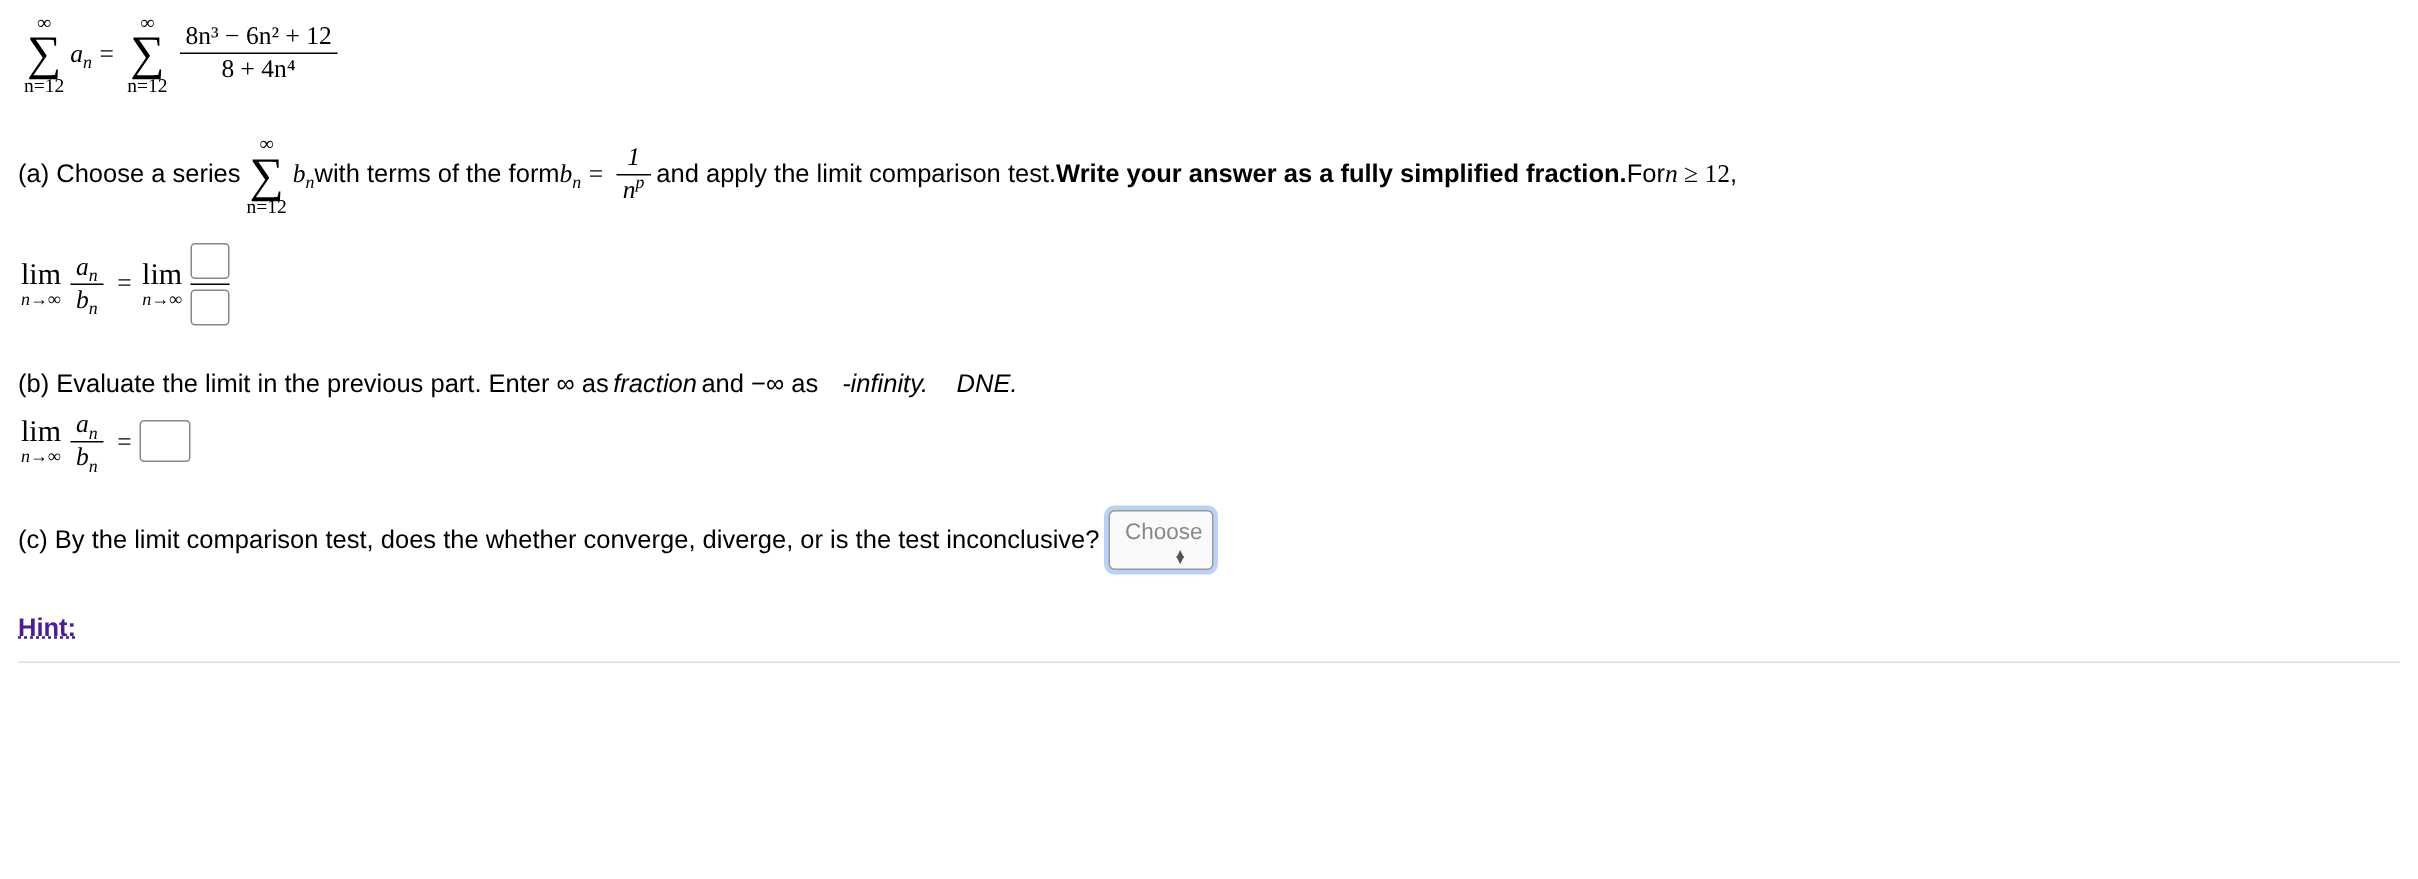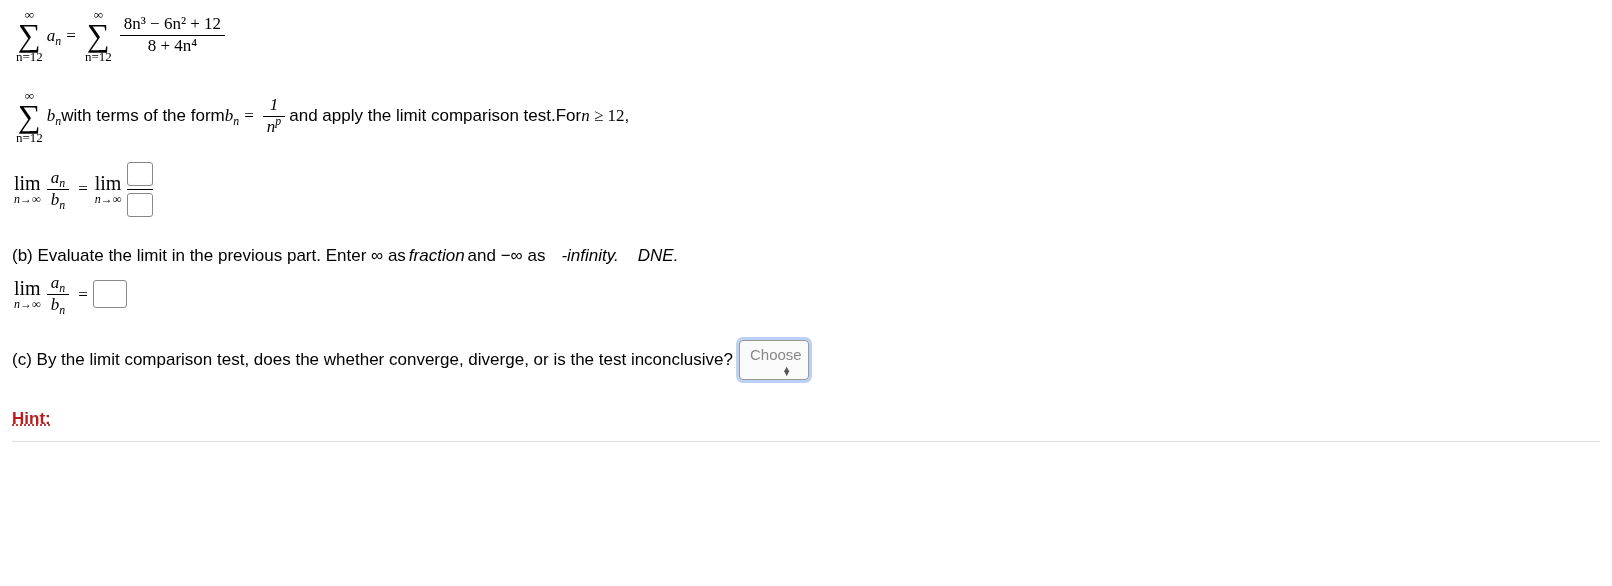--- a/index.html
+++ b/index.html
@@ -91,21 +91,21 @@
     }
     .select-arrows {
       display: inline-flex;
       flex-direction: column;
       margin-left: 22px;
       line-height: 0.5;
       font-size: 9px;
       color: #555;
     }
     .hint-link {
-      color: #b91c1c;
+      color: #4c1d95;
       text-decoration: underline dotted;
       font-weight: bold;
       cursor: pointer;
     }
     .section { margin-bottom: 26px; }
     .eq { font-family:'Times New Roman',serif; font-style:normal; margin:0 5px; }
     .bottomline { border-bottom: 1px solid #ddd; margin-top: 10px; }
     .bold { font-weight: bold; }
     .inline-mid > * { vertical-align: middle; }
   </style>
@@ -128,39 +128,41 @@
     <span class="bot"><span class="up">n=12</span></span>
   </span>
   <span class="frac">
     <span class="num"><span class="up">8n³ − 6n² + 12</span></span>
     <span class="bar"></span>
     <span class="den"><span class="up">8 + 4n⁴</span></span>
   </span>
 </div>
 
 <div class="row inline-mid">
+  <span>(a) Choose a series</span>
   <span class="sum-block">
     <span class="top up">∞</span>
     <span class="sigma">∑</span>
     <span class="bot"><span class="up">n=12</span></span>
   </span>
   <span class="math">
     <span>b</span><sub><span>n</span></sub>
   </span>
   <span> with terms of the form </span>
   <span class="math">
     <span>b</span><sub><span>n</span></sub>
   </span>
   <span class="eq">=</span>
   <span class="frac">
     <span class="num up">1</span>
     <span class="bar"></span>
     <span class="den"><span>n</span><sup><span>p</span></sup></span>
   </span>
   <span> and apply the limit comparison test. </span>
+  <span class="bold">Write your answer as a fully simplified fraction.</span>
   <span> For </span>
   <span class="math">
     <span>n</span><span class="up"> ≥ </span><span class="up">12</span>
   </span>
     <span>,</span>
 </div>
 
 <div class="row inline-mid section" style="margin-top:8px;">
   <span class="limblock">
     <span class="limtop">lim</span>

